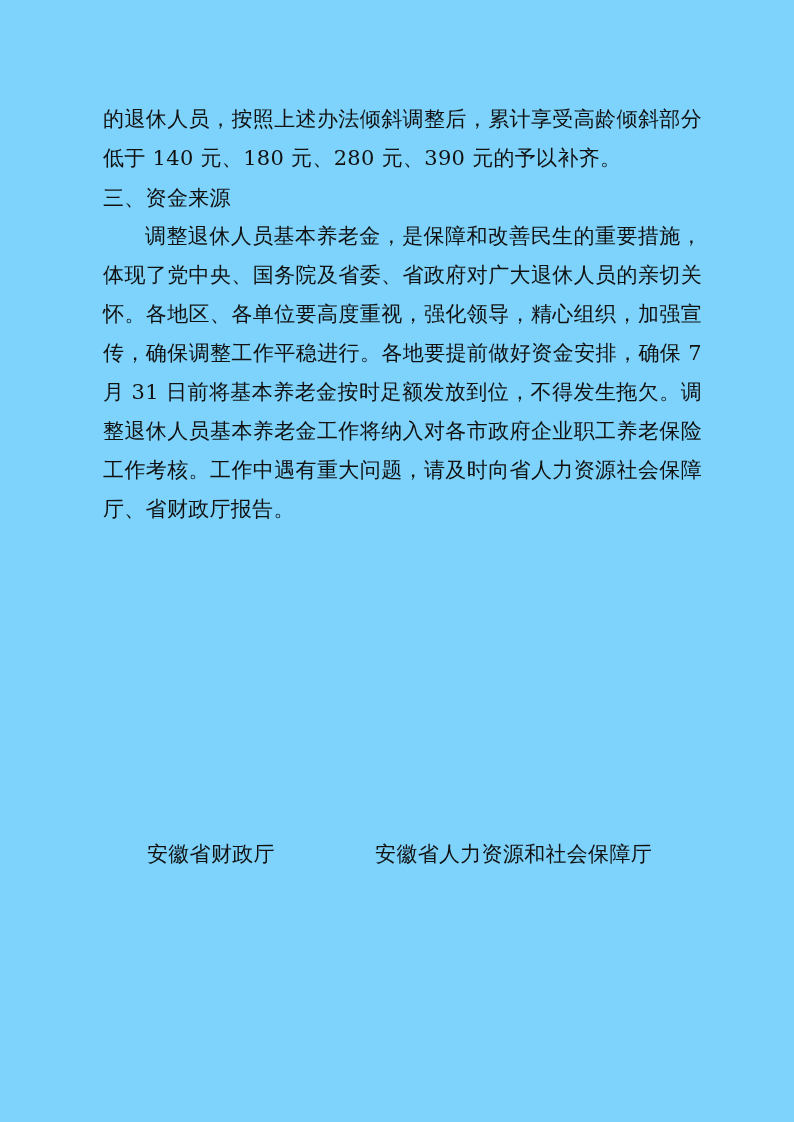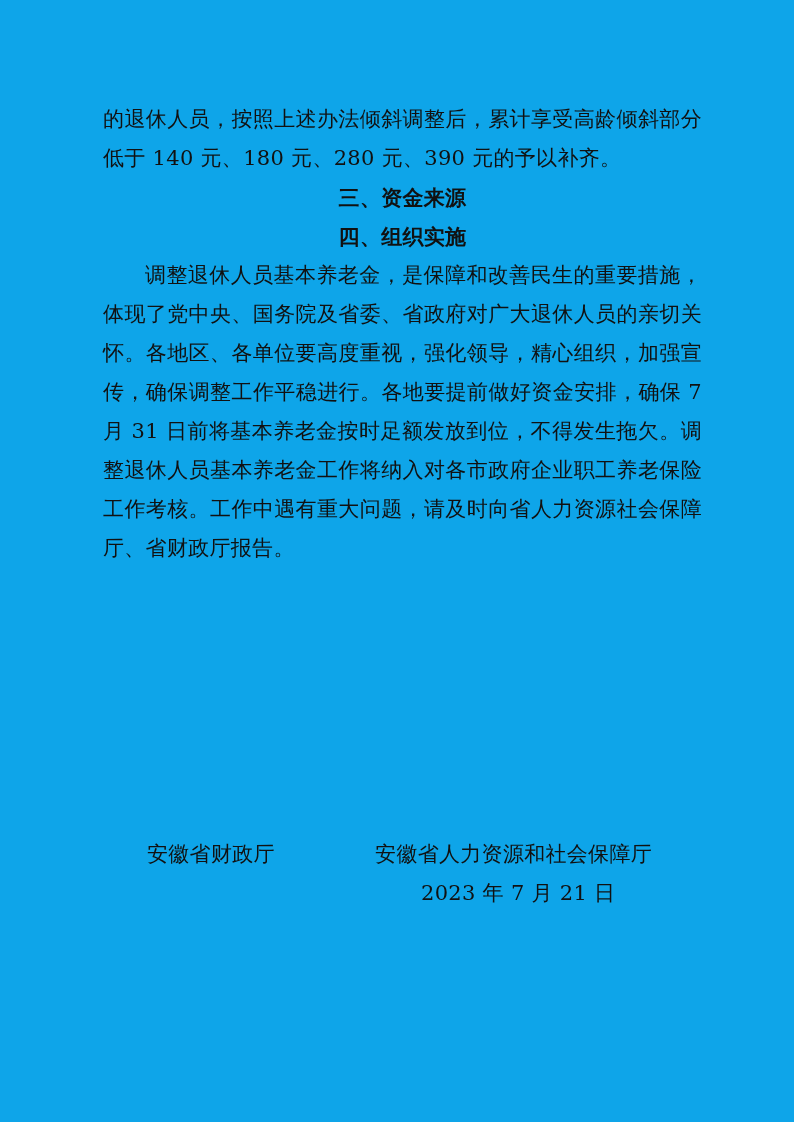--- a/index.html
+++ b/index.html
@@ -4,21 +4,21 @@
 <style>
   html, body {
     margin: 0;
     padding: 0;
     background: #ffffff;
   }
   .page {
     position: relative;
     width: 794px;
     height: 1122px;
-    background: #0ea5e9;
+    background: #7dd3fc;
     overflow: hidden;
     font-family: "DejaVu Serif", "Liberation Serif", serif;
     color: #111111;
   }
   .content {
     position: absolute;
     left: 103px;
     top: 100px;
     width: 599px;
     font-size: 21px;
@@ -31,25 +31,25 @@
     padding: 0;
   }
   .body {
     text-indent: 2em;
   }
   .body.no-indent {
     text-indent: 0;
   }
   .heading {
     font-family: "Liberation Sans", "DejaVu Sans", sans-serif;
-    font-weight: bold;
+    font-weight: normal;
     font-size: 21px;
     line-height: 39px;
     padding-left: 2em;
-    text-align: center;
+    text-align: left;
   }
   .signature {
     position: absolute;
     left: 103px;
     top: 835px;
     width: 599px;
     font-size: 21px;
     line-height: 39px;
     letter-spacing: 0.3px;
   }
@@ -64,24 +64,22 @@
     white-space: nowrap;
   }
 </style>
 </head>
 <body>
 
 <div class="page">
   <div class="content">
     <p class="body no-indent">的退休人员，按照上述办法倾斜调整后，累计享受高龄倾斜部分低于 140 元、180 元、280 元、390 元的予以补齐。</p>
     <h3 class="heading">三、资金来源</h3>
-    <h3 class="heading">四、组织实施</h3>
     <p class="body">调整退休人员基本养老金，是保障和改善民生的重要措施，体现了党中央、国务院及省委、省政府对广大退休人员的亲切关怀。各地区、各单位要高度重视，强化领导，精心组织，加强宣传，确保调整工作平稳进行。各地要提前做好资金安排，确保 7 月 31 日前将基本养老金按时足额发放到位，不得发生拖欠。调整退休人员基本养老金工作将纳入对各市政府企业职工养老保险工作考核。工作中遇有重大问题，请及时向省人力资源社会保障厅、省财政厅报告。</p>
   </div>
 
   <div class="signature">
     <div class="sig-orgs">
       <span>安徽省财政厅</span>
       <span>安徽省人力资源和社会保障厅</span>
     </div>
-    <div class="sig-date">2023 年 7 月 21 日</div>
   </div>
 </div>
 
 </body></html>

